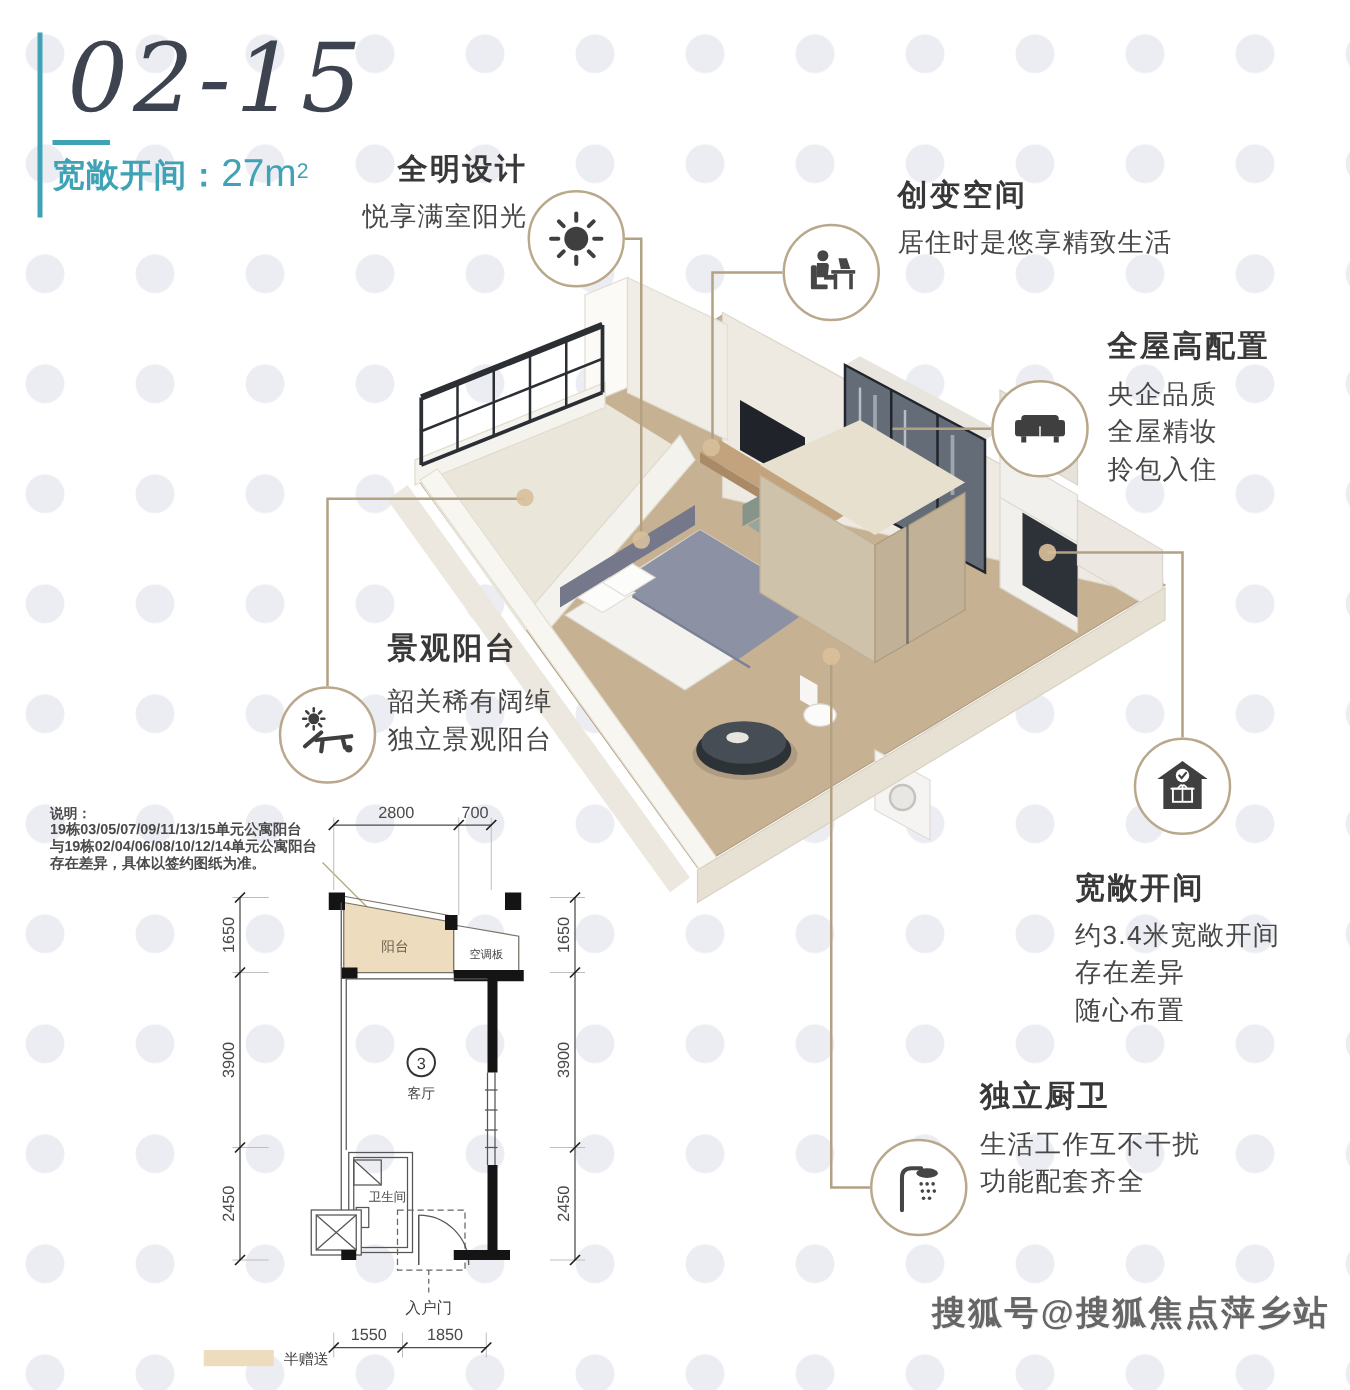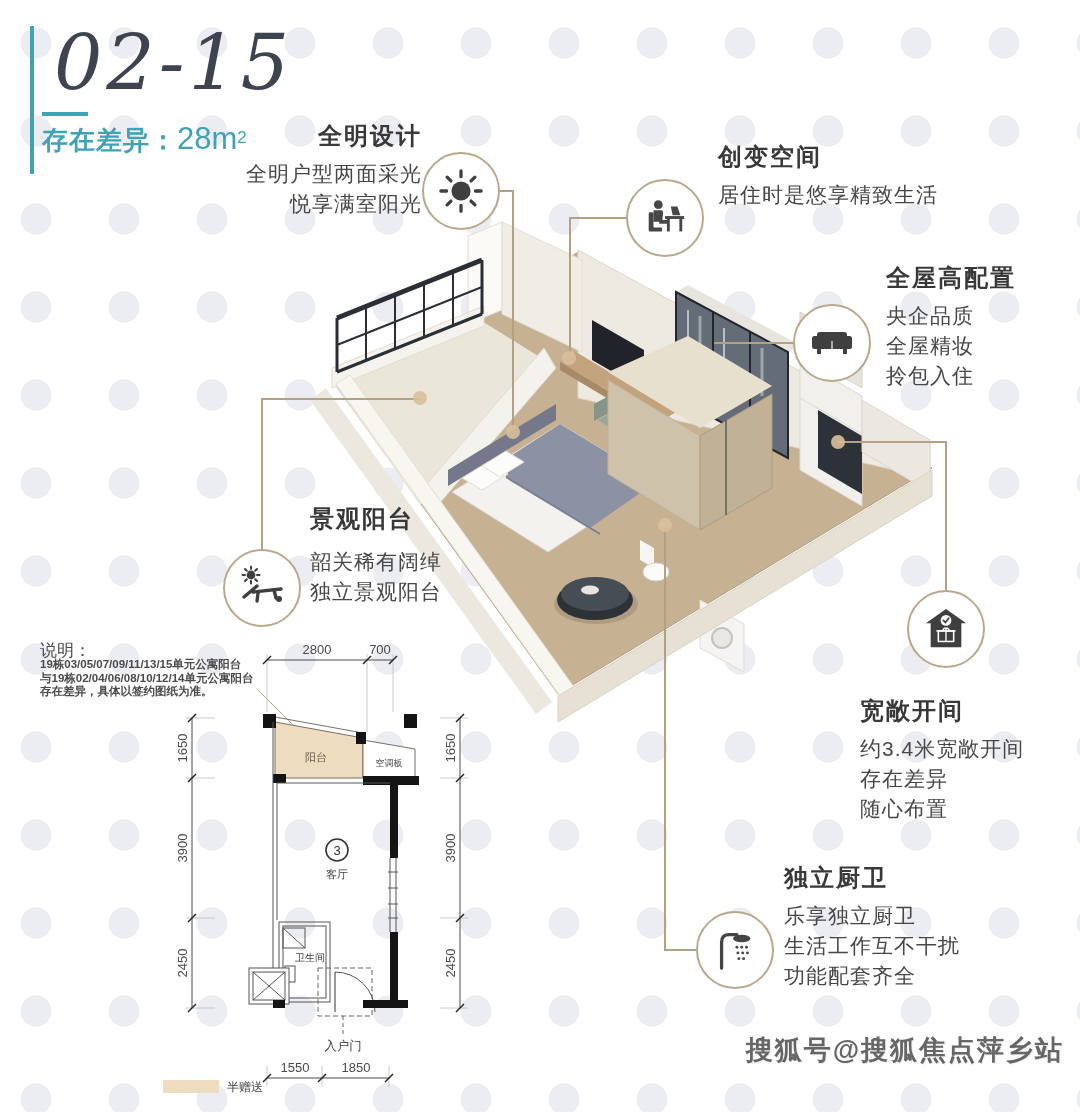--- a/index.html
+++ b/index.html
@@ -27,38 +27,38 @@
   .f-lines{margin-top:9px;}
   .f-line{font-size:21px;color:#474747;letter-spacing:1px;line-height:30px;}
   .feature.align-right{text-align:right;}
   .badge{
     position:absolute;width:78px;height:78px;border-radius:50%;
     border:2px solid #b9a88c;background:#ffffff;box-sizing:border-box;
     display:flex;align-items:center;justify-content:center;
   }
   
   .note{position:absolute;left:40px;top:644px;width:240px;color:#4a4a4a;}
-  .note-title{font-size:17px;font-weight:400;line-height:14px;}
+  .note-title{font-size:11px;font-weight:700;line-height:14px;}
   .note-line{font-size:11.5px;font-weight:700;line-height:13.5px;letter-spacing:0;}
   .watermark{
     position:absolute;right:16px;top:1032px;font-size:27px;font-weight:700;
     color:#4c4c4c;letter-spacing:2px;opacity:.85;
     text-shadow:1px 1px 0 #ececec;
   }
   .hero{position:absolute;left:0;top:0;width:1080px;height:1112px;}
 </style>
 </head>
 <body>
 
 <div class="page">
 
   <div class="accent-bar"></div>
   <div class="unit-code">02-15</div>
   <div class="accent-underline"></div>
-  <div class="area-row"><span class="area-label">存在差异：</span><span class="area-value">28m</span><span class="area-sup">2</span></div>
+  <div class="area-row"><span class="area-label">宽敞开间：</span><span class="area-value">27m</span><span class="area-sup">2</span></div>
 
   <svg class="hero" viewBox="0 0 1080 1112">
 
     <g>
 
       <polygon points="336,386 480,318 578,252 932,468 558,694" fill="#c7b193" stroke="#b5a083" stroke-width="1"></polygon>
 
       <polygon points="336,386 480,320 548,362 420,505" fill="#ebe6da"></polygon>
 
       <polygon points="578,250 930,442 930,478 578,398" fill="#eeeae2" stroke="#ddd6c9" stroke-width="1"></polygon>
@@ -271,21 +271,20 @@
       <text x="343" y="1050" font-size="12.5" fill="#3f3f3f" text-anchor="middle">入户门</text>
 
       <rect x="163" y="1080" width="56" height="13" fill="#eddcbe"></rect>
       <text x="227" y="1091" font-size="12" fill="#3f3f3f">半赠送</text>
     </g>
   </svg>
 
   <div class="feature align-right" style="left:180px;top:122px;width:242px;">
     <div class="f-title">全明设计</div>
     <div class="f-lines">
-      <div class="f-line">全明户型两面采光</div>
       <div class="f-line">悦享满室阳光</div>
     </div>
   </div>
 
   <div class="feature" style="left:718px;top:143px;width:300px;">
     <div class="f-title">创变空间</div>
     <div class="f-lines">
       <div class="f-line">居住时是悠享精致生活</div>
     </div>
   </div>
@@ -312,21 +311,20 @@
     <div class="f-lines">
       <div class="f-line">约3.4米宽敞开间</div>
       <div class="f-line">存在差异</div>
       <div class="f-line">随心布置</div>
     </div>
   </div>
 
   <div class="feature" style="left:784px;top:864px;width:280px;">
     <div class="f-title">独立厨卫</div>
     <div class="f-lines">
-      <div class="f-line">乐享独立厨卫</div>
       <div class="f-line">生活工作互不干扰</div>
       <div class="f-line">功能配套齐全</div>
     </div>
   </div>
 
   <div class="badge" style="left:422px;top:152px;">
     <svg width="46" height="46" viewBox="0 0 48 48">
       <circle cx="24" cy="24" r="10" fill="#3f3f3f"></circle>
       <g stroke="#3f3f3f" stroke-width="3.4" stroke-linecap="round">
         <line x1="24" y1="3" x2="24" y2="9"></line>

